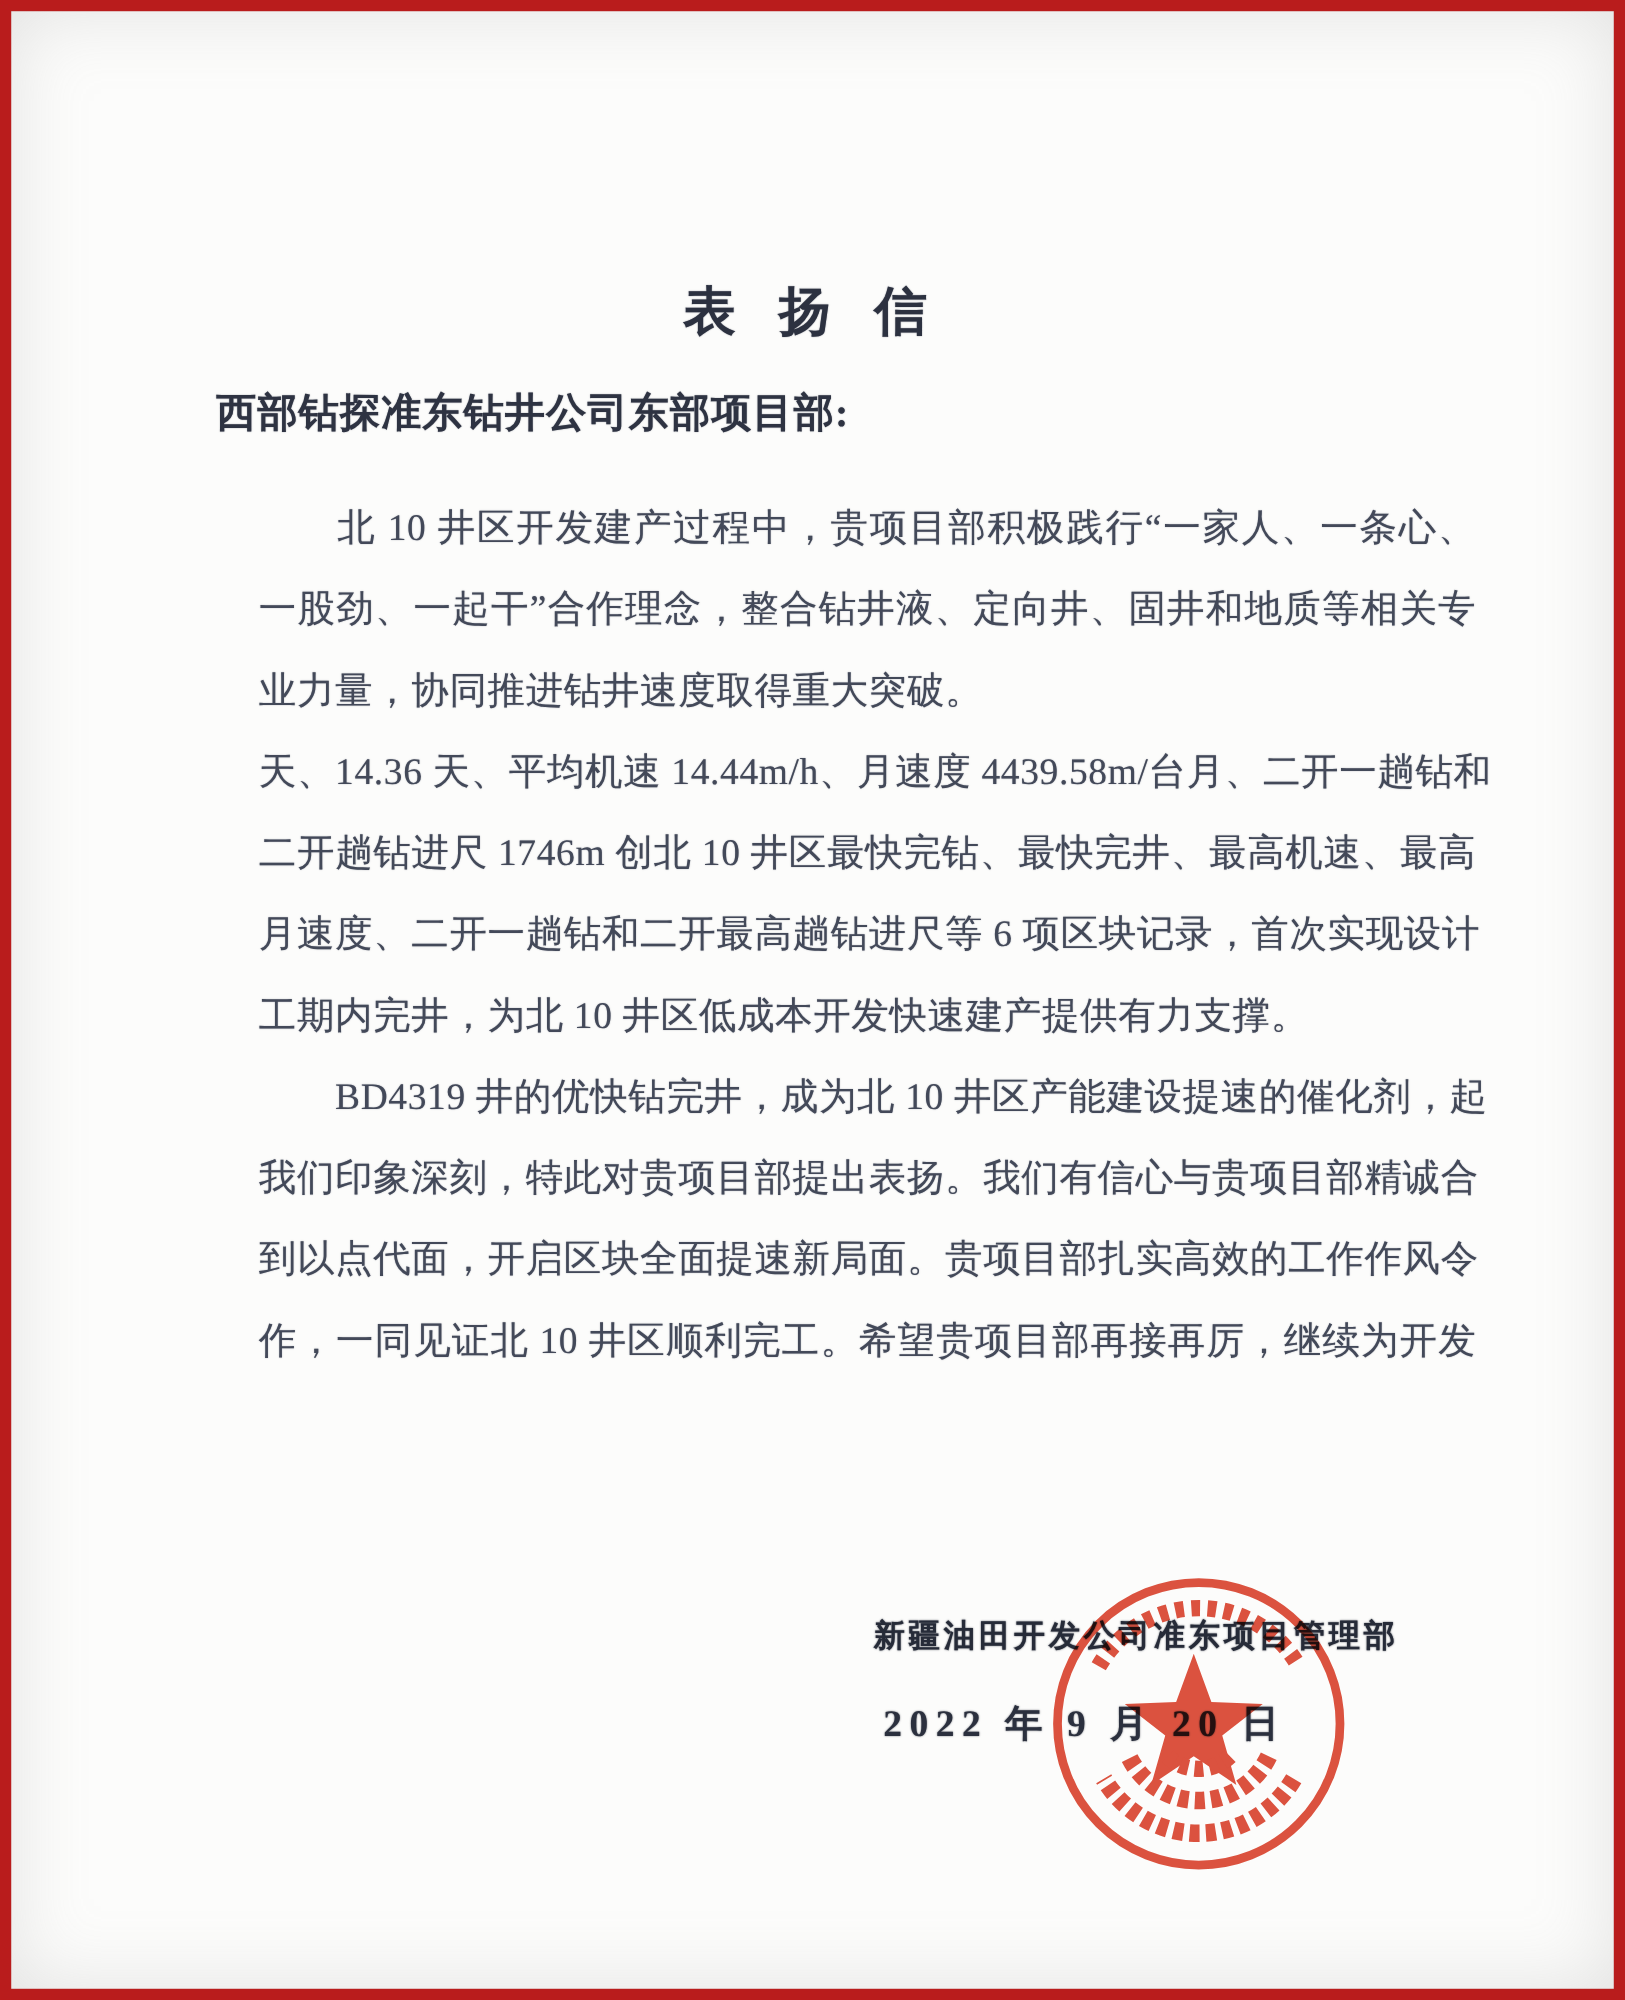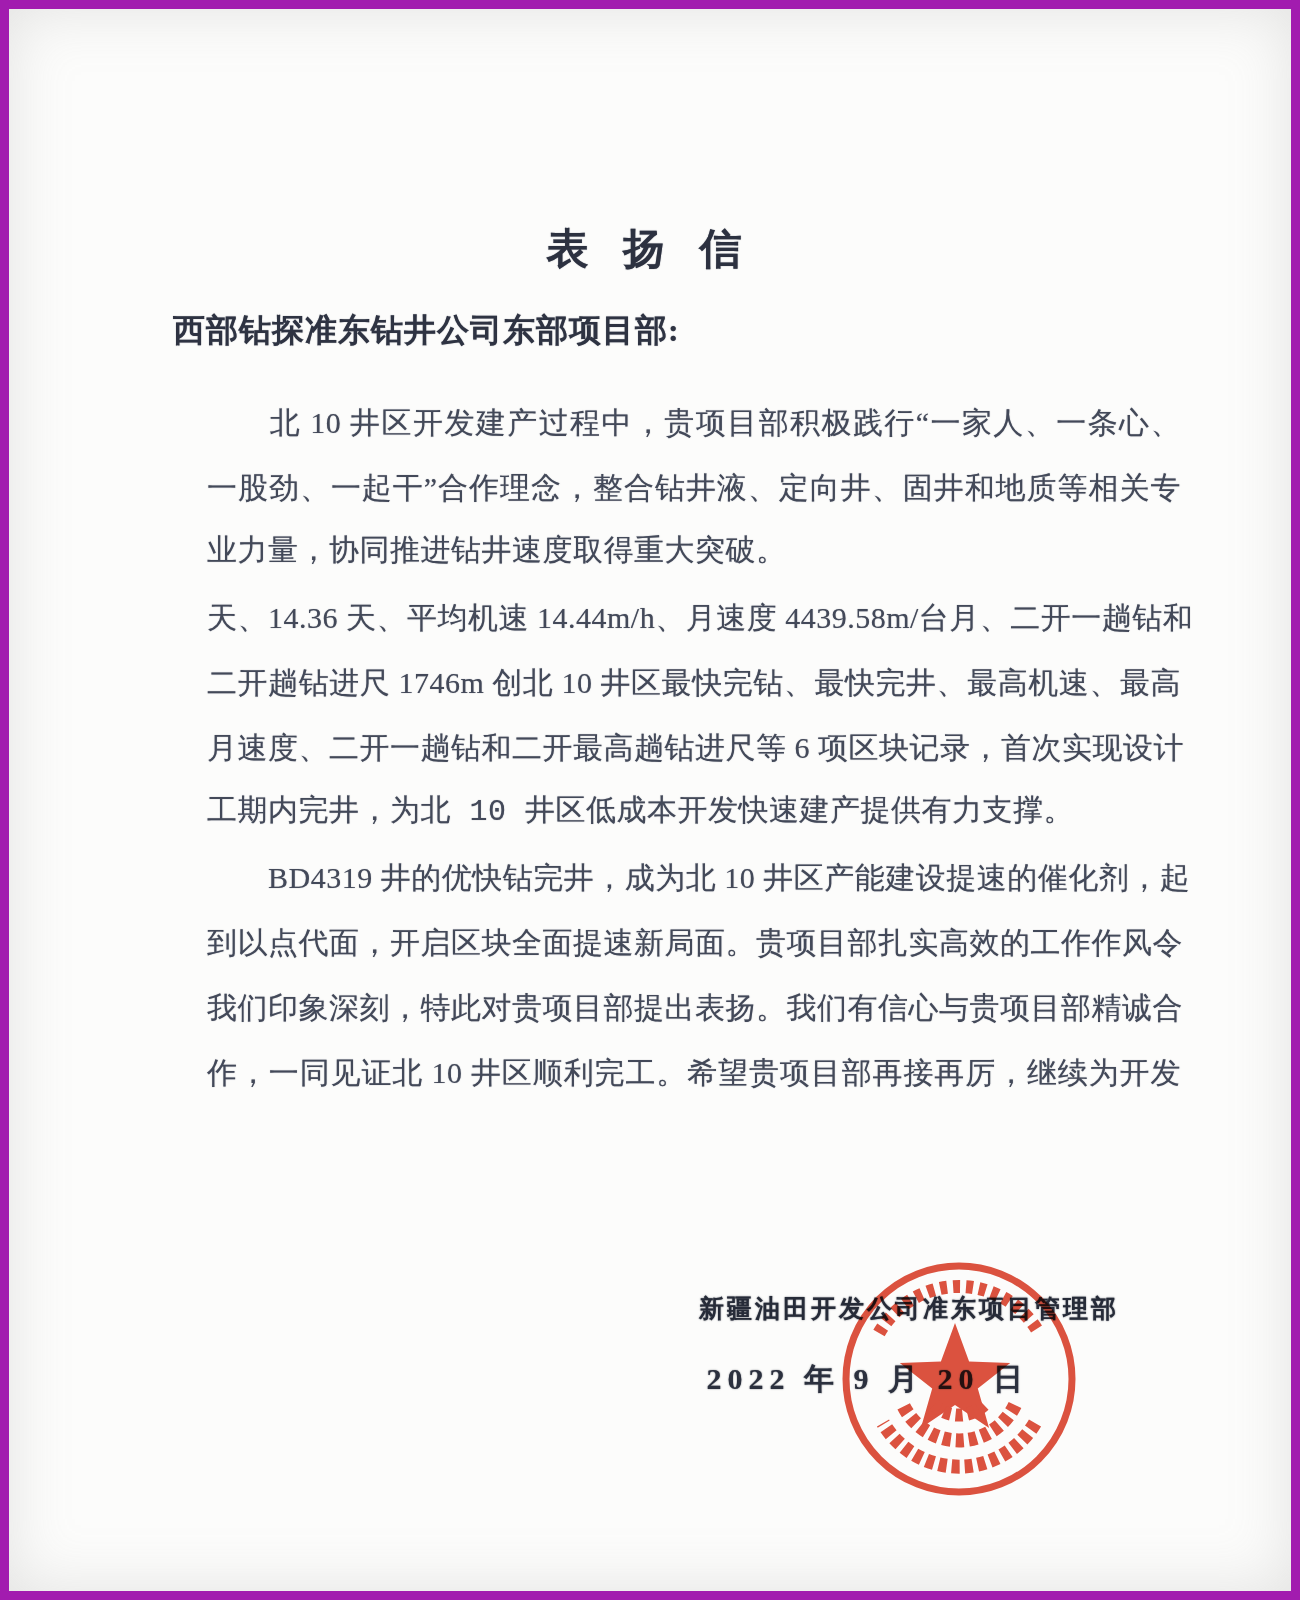--- a/index.html
+++ b/index.html
@@ -4,21 +4,21 @@
 <style>
   html,body{margin:0;padding:0;}
   body{
     width:1300px;height:1600px;
     background:#111;
     font-family:"Liberation Serif","DejaVu Serif",serif;
     position:relative;
   }
   .frame{
     position:absolute;left:0;top:0;right:0;bottom:0;
-    background:#a21caf;
+    background:#b91c1c;
     padding:9px;
     box-sizing:border-box;
   }
   .sheet{
     position:relative;
     width:100%;height:100%;
     background:#fcfcfb;
     box-shadow:inset 0 0 60px rgba(150,150,150,.25);
     overflow:hidden;
   }
@@ -51,21 +51,20 @@
     height:65px;line-height:65px;
     font-size:30px;
     letter-spacing:.5px;
     white-space:nowrap;
     text-align:justify;
     text-align-last:justify;
     text-shadow:0 0 1px rgba(60,66,84,.55);
   }
   .bline.end{
     text-align-last:left;
-    font-family:Liberation Mono, monospace;
   }
   .sig-org{
     position:absolute;top:1283px;right:172px;
     font-size:25px;font-weight:700;
     color:#262b38;
     letter-spacing:3px;
     text-shadow:0 0 1.5px rgba(30,34,46,.8);
     z-index:2;
   }
   .sig-date{
@@ -98,22 +97,22 @@
 
       <div class="body">
         <span class="bline">　　北 10 井区开发建产过程中，贵项目部积极践行“一家人、一条心、</span>
         <span class="bline">一股劲、一起干”合作理念，整合钻井液、定向井、固井和地质等相关专</span>
         <span class="bline end">业力量，协同推进钻井速度取得重大突破。</span>
         <span class="bline">天、14.36 天、平均机速 14.44m/h、月速度 4439.58m/台月、二开一趟钻和</span>
         <span class="bline">二开趟钻进尺 1746m 创北 10 井区最快完钻、最快完井、最高机速、最高</span>
         <span class="bline">月速度、二开一趟钻和二开最高趟钻进尺等 6 项区块记录，首次实现设计</span>
         <span class="bline end">工期内完井，为北 10 井区低成本开发快速建产提供有力支撑。</span>
         <span class="bline">　　BD4319 井的优快钻完井，成为北 10 井区产能建设提速的催化剂，起</span>
+        <span class="bline">我们印象深刻，特此对贵项目部提出表扬。我们有信心与贵项目部精诚合</span>
         <span class="bline">到以点代面，开启区块全面提速新局面。贵项目部扎实高效的工作作风令</span>
-        <span class="bline">我们印象深刻，特此对贵项目部提出表扬。我们有信心与贵项目部精诚合</span>
         <span class="bline">作，一同见证北 10 井区顺利完工。希望贵项目部再接再厉，继续为开发</span>
       </div>
 
       <div class="sig-org">新疆油田开发公司准东项目管理部</div>
       <div class="sig-date">2022 年 9 月 20 日</div>
 
       <svg class="stamp" viewBox="0 0 248 248" xmlns="http://www.w3.org/2000/svg">
 
         <circle cx="124" cy="124" r="113" fill="none" stroke="#d63a24" stroke-width="7"></circle>
 

